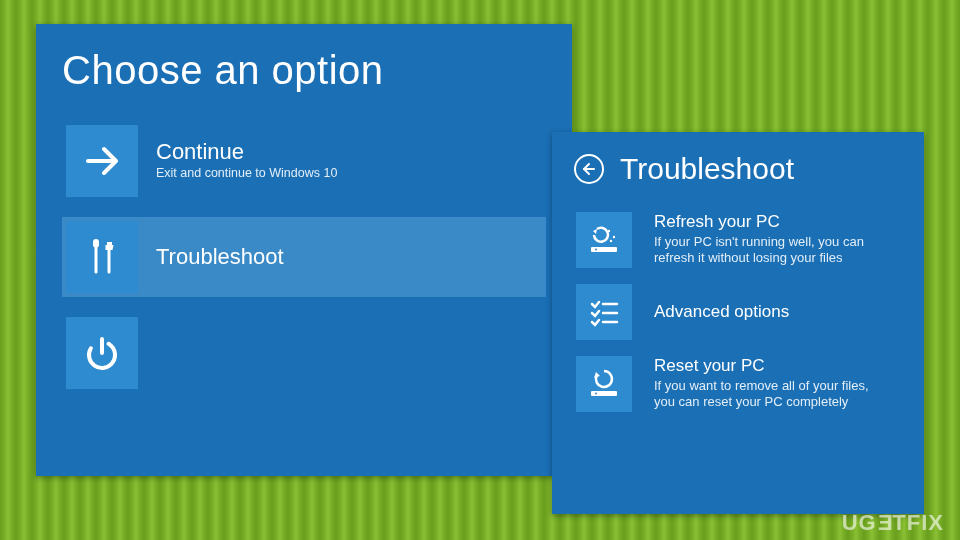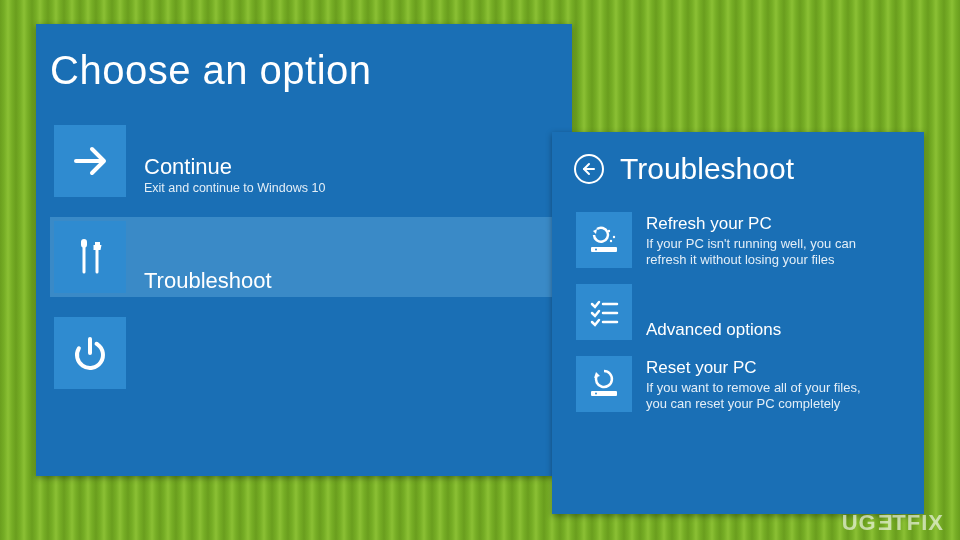--- a/index.html
+++ b/index.html
@@ -12,44 +12,44 @@
     }
     .panel {
       position: absolute;
       background: #1a6fb5;
       color: #ffffff;
       box-shadow: 0 2px 6px rgba(0,0,0,0.35);
     }
     .panel-main {
       left: 36px; top: 24px;
       width: 536px; height: 452px;
-      padding: 24px 14px;
+      padding: 24px 26px;
     }
     .panel-sub {
       right: 36px; top: 132px;
       width: 372px; height: 382px;
       padding: 20px 22px;
     }
     .main-title {
       font-size: 40px; font-weight: 200; letter-spacing: 0.5px;
       margin-bottom: 28px;
     }
     .sub-title-row { display: flex; align-items: center; gap: 16px; margin-bottom: 24px; }
     .sub-title { font-size: 30px; font-weight: 200; }
     .back-btn {
       width: 30px; height: 30px; border: 2px solid #fff; border-radius: 50%;
       display: flex; align-items: center; justify-content: center;
       flex-shrink: 0;
     }
     .opt {
-      display: flex; align-items: flex-end; gap: 18px;
+      display: flex; align-items: center; gap: 18px;
       padding: 4px; margin-bottom: 16px;
     }
     .opt.selected { background: #3a8ac7; }
-    .panel-sub .opt { gap: 14px; margin-bottom: 12px; padding: 2px; }
+    .panel-sub .opt { gap: 22px; margin-bottom: 12px; padding: 2px; }
     .tile {
       width: 72px; height: 72px; background: #2f8bd0;
       display: flex; align-items: center; justify-content: center;
       flex-shrink: 0;
     }
     .panel-sub .tile { width: 56px; height: 56px; }
     .opt-text { display: flex; flex-direction: column; justify-content: center; }
     .opt-title { font-size: 22px; font-weight: 300; line-height: 1.1; }
     .panel-sub .opt-title { font-size: 17px; font-weight: 400; }
     .opt-desc { font-size: 12.5px; color: #e3eef7; margin-top: 2px; line-height: 1.25; }

